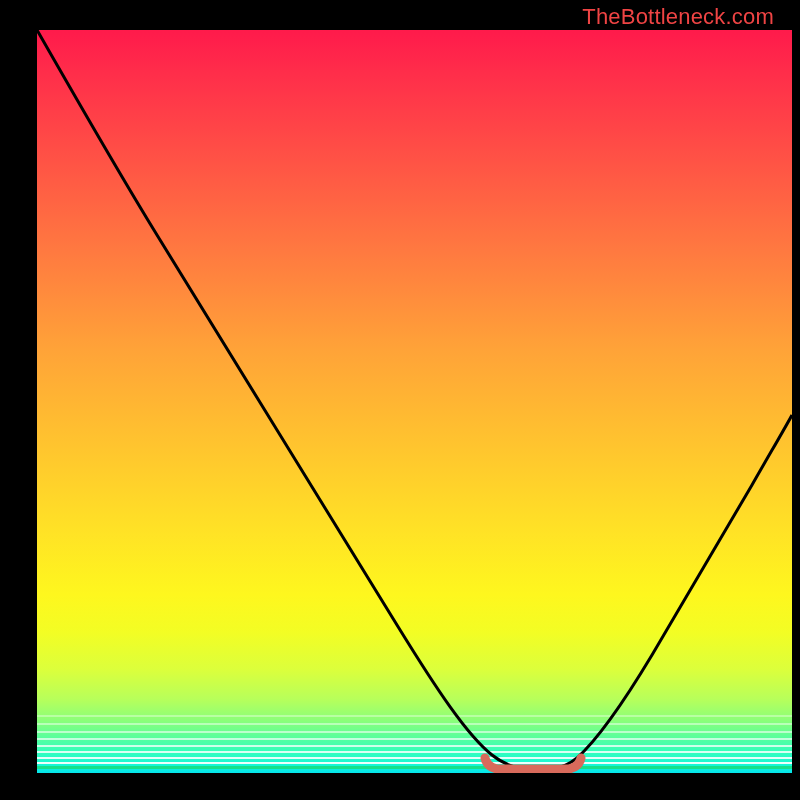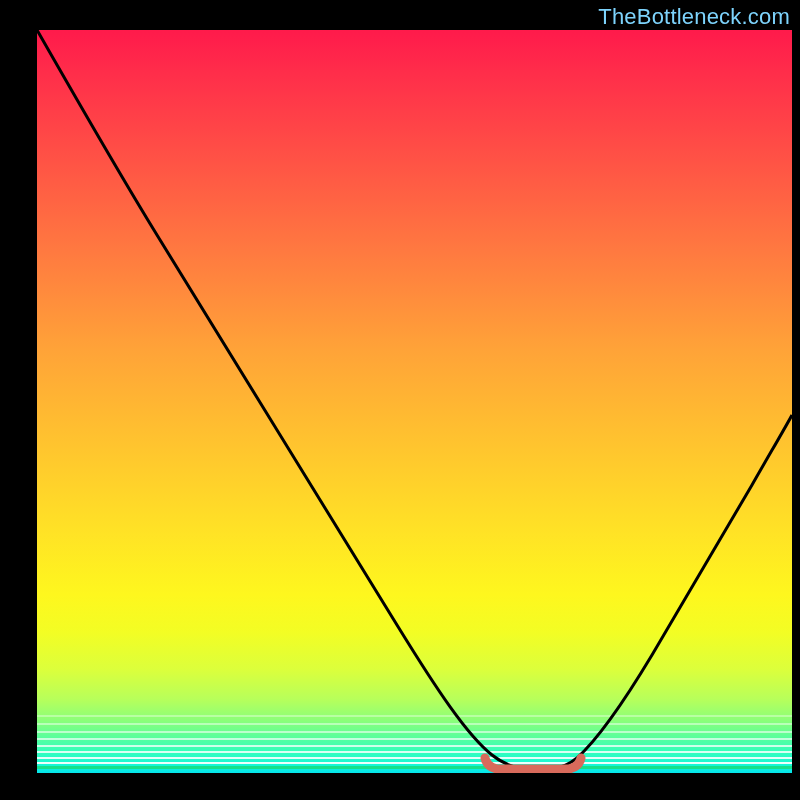--- a/index.html
+++ b/index.html
@@ -13,22 +13,22 @@
   }
   .frame {
     position: relative;
     width: 800px;
     height: 800px;
     background: #000;
   }
   .watermark {
     position: absolute;
     top: 4px;
-    right: 10px;
-    color: #7dd3fc;
+    right: 26px;
+    color: #ef4444;
     font-size: 22px;
     font-weight: 500;
     letter-spacing: 0.2px;
     z-index: 10;
   }
   .plot-area {
     position: absolute;
     left: 37px;
     top: 30px;
     width: 755px;

